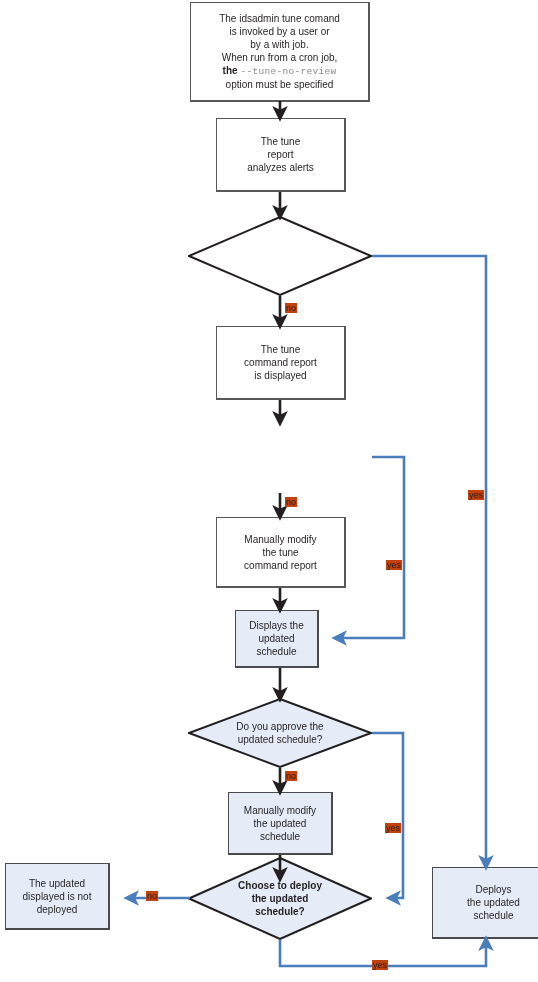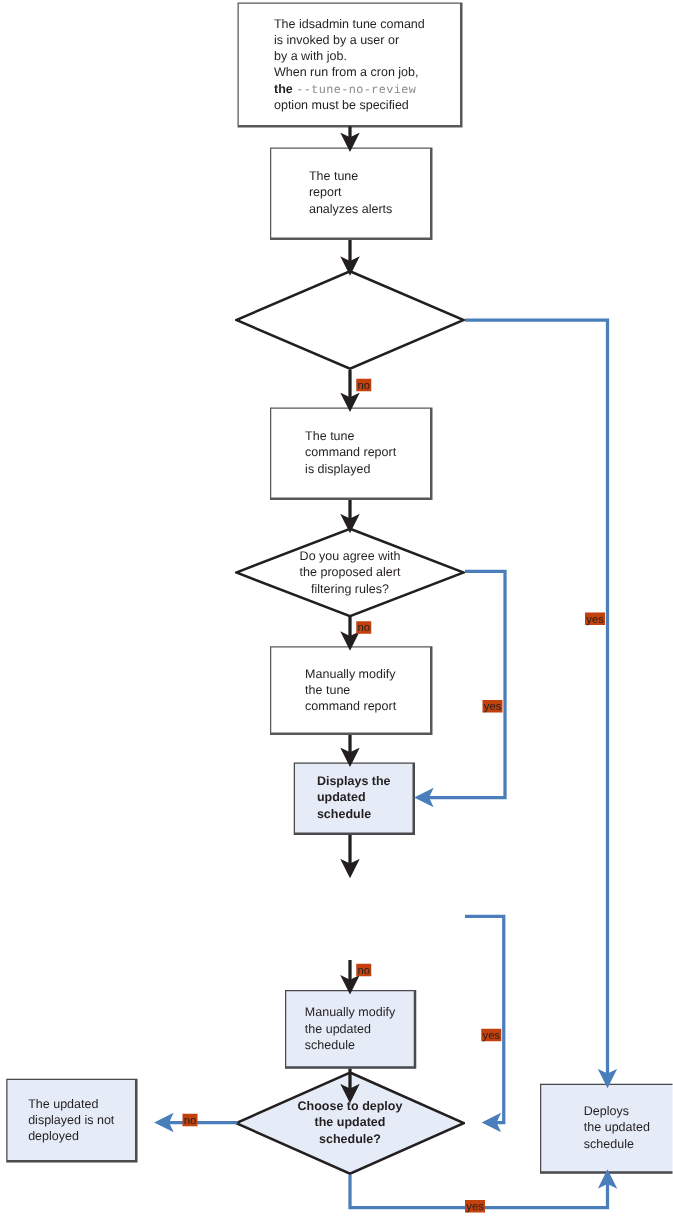--- a/index.html
+++ b/index.html
@@ -22,21 +22,21 @@
     width: 538px;
     height: 982px;
   }
   
   .node {
     position: absolute;
     box-sizing: border-box;
     display: flex;
     align-items: center;
     justify-content: center;
-    text-align: left;
+    text-align: center;
   }
   .box {
     border: 1px solid #58585b;
     border-right-width: 2px;
     border-bottom-width: 2px;
     background: #ffffff;
   }
   .box.blue {
     background: #e5ecf7;
     border-color: #4a4a4d;
@@ -170,47 +170,46 @@
   </div>
 
   <div class="node box" style="left:216px; top:326px; width:130px; height:74px;">
     <div class="txt">
       <div>The tune</div>
       <div>command report</div>
       <div>is displayed</div>
     </div>
   </div>
 
-  <div class="diamond" style="left:188px; top:422px; width:184px; height:72px;">
-    <svg class="dshape" viewBox="0 0 184 72" preserveAspectRatio="none">
-      <polygon points="92,1 183,36 92,71 1,36" fill="#ffffff" stroke="#231f20" stroke-width="2"></polygon>
-    </svg>
-    <div class="txt">
-      <div>Do you agree with</div>
-      <div>the proposed alert</div>
-      <div>filtering rules?</div>
-    </div>
-  </div>
 
   <div class="node box" style="left:216px; top:517px; width:130px; height:71px;">
     <div class="txt">
       <div>Manually modify</div>
       <div>the tune</div>
       <div>command report</div>
     </div>
   </div>
 
-  <div class="node box blue" style="left:235px; top:610px; width:97px; height:58px;font-weight:bold;">
+  <div class="node box blue" style="left:235px; top:610px; width:84px; height:58px;">
     <div class="txt">
       <div>Displays the</div>
       <div>updated</div>
       <div>schedule</div>
     </div>
   </div>
 
+  <div class="diamond" style="left:188px; top:698px; width:184px; height:70px;">
+    <svg class="dshape" viewBox="0 0 184 70" preserveAspectRatio="none">
+      <polygon points="92,1 183,35 92,69 1,35" fill="#e5ecf7" stroke="#231f20" stroke-width="2"></polygon>
+    </svg>
+    <div class="txt">
+      <div>Do you approve the</div>
+      <div>updated schedule?</div>
+    </div>
+  </div>
 
   <div class="node box blue" style="left:228px; top:792px; width:105px; height:63px;">
     <div class="txt">
       <div>Manually modify</div>
       <div>the updated</div>
       <div>schedule</div>
     </div>
   </div>
 
   <div class="diamond" style="left:188px; top:857px; width:184px; height:83px;font-weight:bold;">

